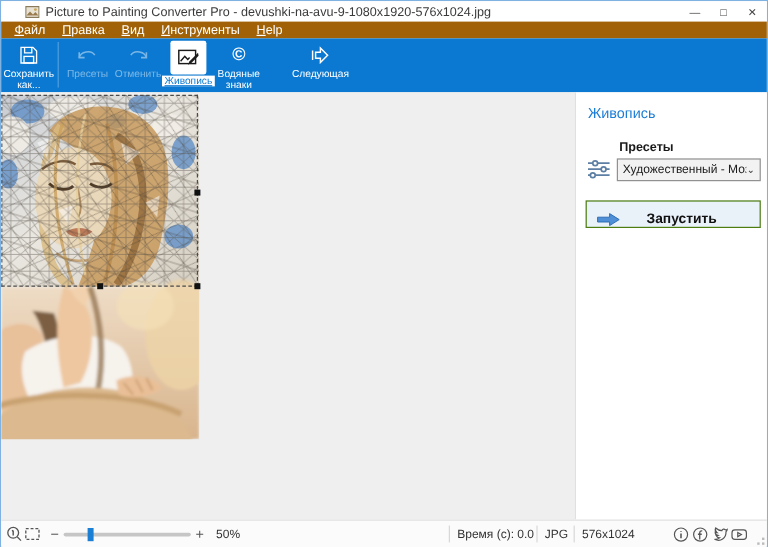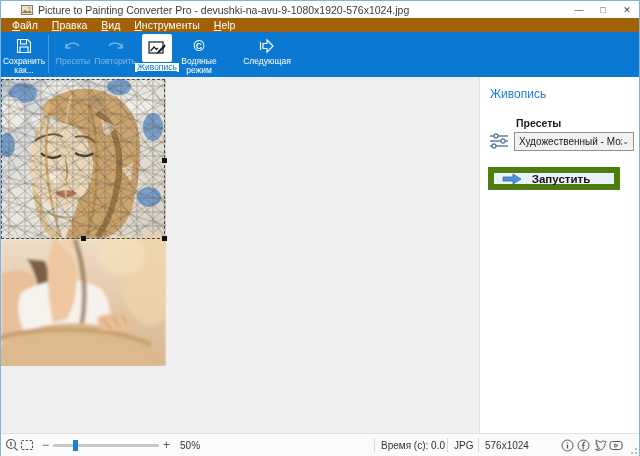--- a/index.html
+++ b/index.html
@@ -49,22 +49,22 @@
   .panel { position:absolute; left:478px; top:0; width:160px; height:356px; background:#fff;
     border-left:1px solid #e0e0e0; }
   .panel-heading { margin:10px 0 0 10px; font-size:12px; color:#1d7ed6; }
   .presets-label { margin:16px 12px 2px 36px; font-size:10.5px; font-weight:bold; color:#1a1a1a; }
   .preset-row { display:flex; align-items:center; margin-left:8px; }
   .sliders-icon { width:22px; height:20px; color:#5d7fa3; flex:none; margin-right:4px; }
   .preset-select { width:120px; height:19px; background:#f2f2f2; border:1px solid #919191;
     display:flex; align-items:center; font-size:10px; color:#1a1a1a; padding:0 4px; }
   .preset-select .sel-text { flex:1; white-space:nowrap; overflow:hidden; }
   .chevron { font-size:8px; color:#444; }
-  .run-button { margin:16px 0 0 8px; width:132px; height:23px; background:#e9f1f9;
-    border:6px solid #4d7c0f; display:flex; align-items:flex-start; }
+  .run-button { margin:16px 0 0 8px; width:146px; height:23px; background:#e9f1f9;
+    border:1px solid #4d7c0f; display:flex; align-items:flex-end; }
   .run-arrow { width:20px; height:12px; margin-left:8px; flex:none; }
   .run-label { flex:1; text-align:center; font-size:11.5px; font-weight:bold; color:#111;
     margin-right:14px; }
 
   
   .statusbar { position:absolute; left:0; top:432px; width:638px; height:23px; background:#fbfbfb;
     border-top:1px solid #e2e2e2; display:flex; align-items:center; font-size:10px; color:#333; }
   .sb-icon { width:15px; height:15px; color:#555; display:flex; align-items:center; justify-content:center; }
   .zoom-actual { margin-left:3px; }
   .zoom-minus, .zoom-plus { font-size:12px; color:#555; padding:0 4px; }
@@ -139,37 +139,37 @@
       <span class="tlabel">Пресеты</span>
     </div>
 
     <div class="tbtn disabled">
       <span class="ticon">
         <svg width="20" height="16" viewBox="0 0 20 16" fill="none" stroke="#fff" stroke-width="1.3">
           <path d="M17 10 C16 5 7 3 4 8"></path>
           <path d="M17 5.5 L17 10 L12.5 10"></path>
         </svg>
       </span>
-      <span class="tlabel">Повторить</span>
+      <span class="tlabel">Отменить</span>
     </div>
 
     <div class="tbtn selected">
       <span class="ticon">
         <svg width="20" height="20" viewBox="0 0 20 20" fill="none" stroke="#1a1a1a" stroke-width="1.2">
           <rect x="2" y="4" width="14" height="11"></rect>
           <path d="M3.5 13 L7 9 L9.5 11.5 L11 10"></path>
           <path d="M18 6 L11 13 L9.5 16 L12.5 14.5 L18.5 8.5 Z" fill="#1a1a1a" stroke="none"></path>
         </svg>
       </span>
       <span class="tlabel">Живопись</span>
     </div>
 
     <div class="tbtn">
       <span class="ticon copyright-glyph">©</span>
-      <span class="tlabel">Водяные режим</span>
+      <span class="tlabel">Водяные знаки</span>
     </div>
 
 
     <div class="tgap"></div>
 
 
     <div class="tbtn">
       <span class="ticon">
         <svg width="20" height="18" viewBox="0 0 20 18" fill="none" stroke="#fff" stroke-width="1.2">
           <path d="M10 3 L16 9 L10 15 L10 11.5 L6 11.5 L6 6.5 L10 6.5 Z"></path>

